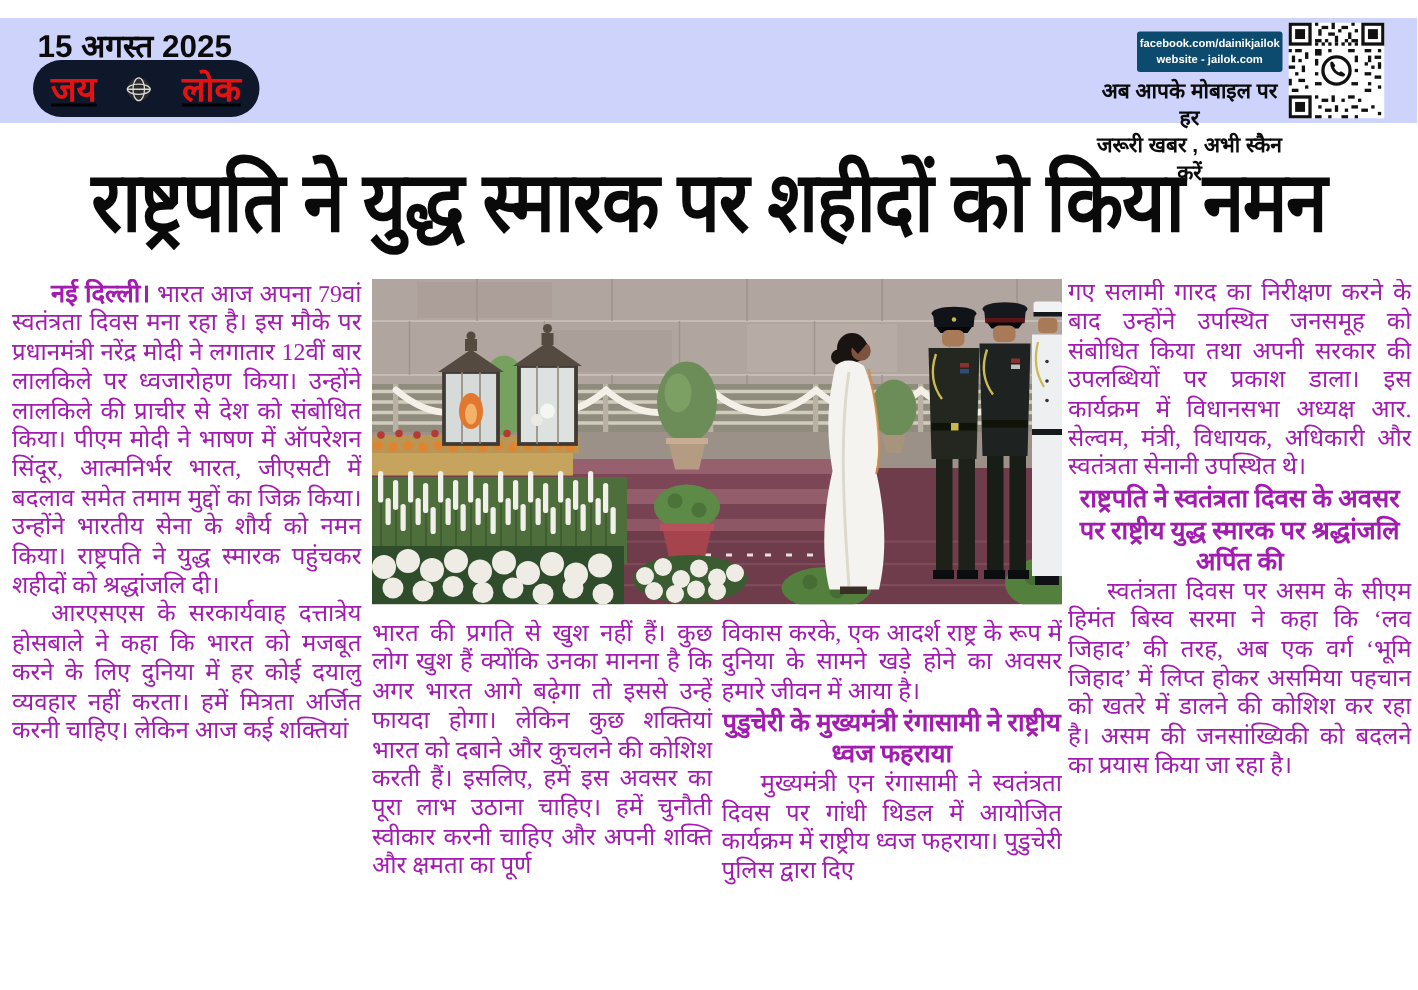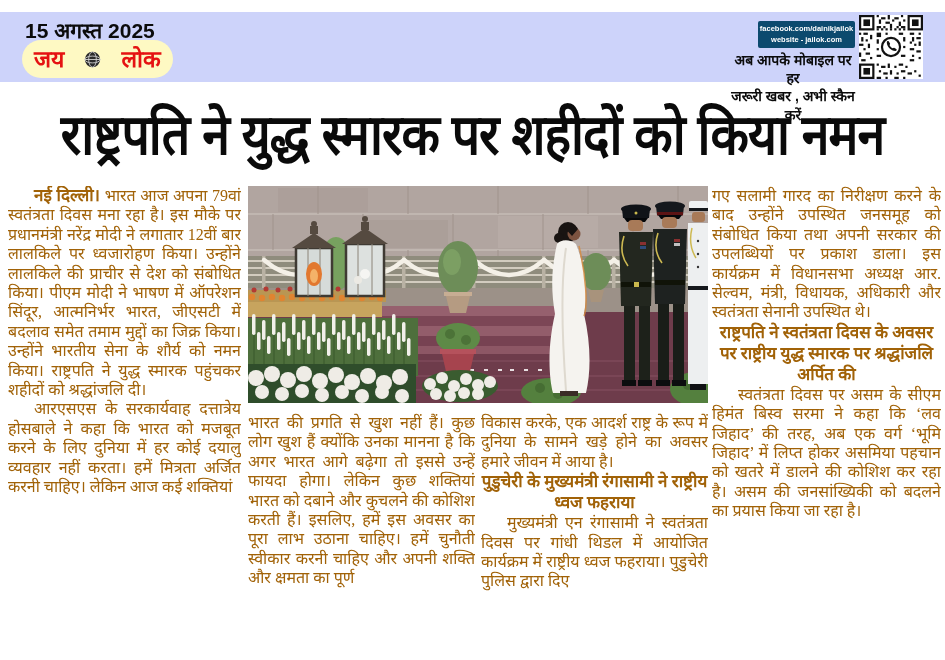--- a/index.html
+++ b/index.html
@@ -14,23 +14,23 @@
     position: absolute; left: 0; top: 12px; width: 945px; height: 70px;
     background: #cdd3fa;
   }
   .issue-date {
     position: absolute; left: 25px; top: 4px;
     font-family: "Liberation Sans", sans-serif;
     font-weight: bold; font-size: 21px; color: #0b0b0b;
   }
   .logo-pill {
     position: absolute; left: 22px; top: 28px; height: 38px; min-width: 104px;
-    background: #fef9c3; border-radius: 20px;
+    background: #0f172a; border-radius: 20px;
     display: flex; align-items: center; justify-content: center;
-    gap: 20px; padding: 0 12px;
+    gap: 20px; padding: 0 12px; text-decoration: underline;
   }
   .logo-word {
     font-family: "Liberation Sans", sans-serif;
     font-weight: 900; font-size: 23px; color: #e51212; line-height: 1;
   }
   .globe { width: 17px; height: 17px; }
   .info-box {
     position: absolute; left: 758px; top: 9px; width: 97px; height: 27px;
     background: #0c4a6e; border-radius: 2px; color: #ffffff;
     font-family: "Liberation Sans", sans-serif; font-weight: bold;
@@ -47,21 +47,21 @@
     position: absolute; left: 0; top: 88px; width: 945px; height: 90px;
     display: flex; align-items: center; justify-content: center;
     font-family: "Liberation Sans", "DejaVu Sans", sans-serif;
     font-weight: 900; font-size: 50px; letter-spacing: -1px;
     color: #0a0a0a; white-space: nowrap;
     transform: scaleY(1.12); transform-origin: center;
   }
   
   .col {
     position: absolute; overflow: hidden;
-    font-size: 16px; line-height: 19.4px; text-align: justify; color: #a16207;
+    font-size: 16px; line-height: 19.4px; text-align: justify; color: #a21caf;
   }
   .col-1 { left: 8px;   top: 186px; width: 233px; height: 466px; }
   .col-2 { left: 248px; top: 413px; width: 227px; height: 240px; }
   .col-3 { left: 481px; top: 413px; width: 227px; height: 240px; }
   .col-4 { left: 712px; top: 186px; width: 229px; height: 470px; }
   .col p { margin: 0; }
   .col p.ind { text-indent: 26px; }
   .lead { font-weight: bold; font-size: 17px; }
   .subhead {
     font-weight: bold; text-align: center; font-size: 17px;

